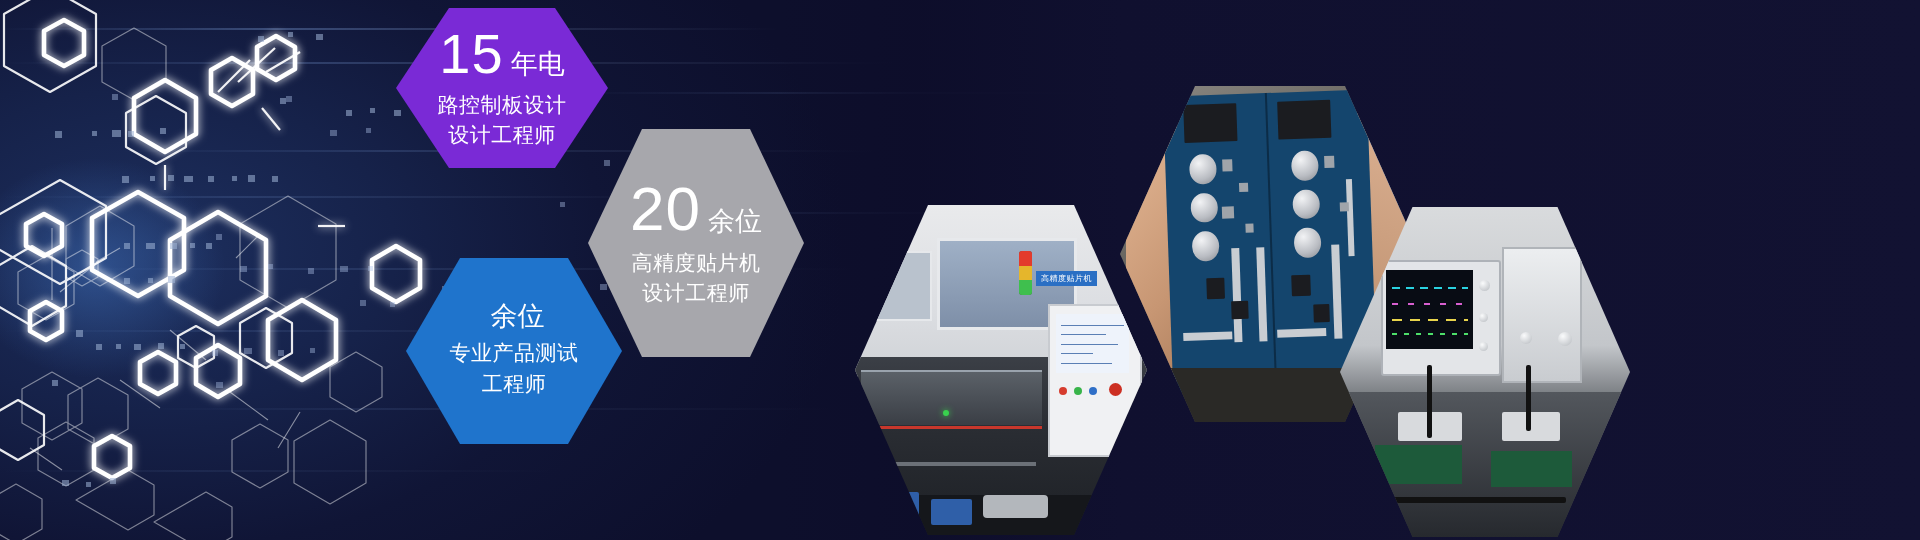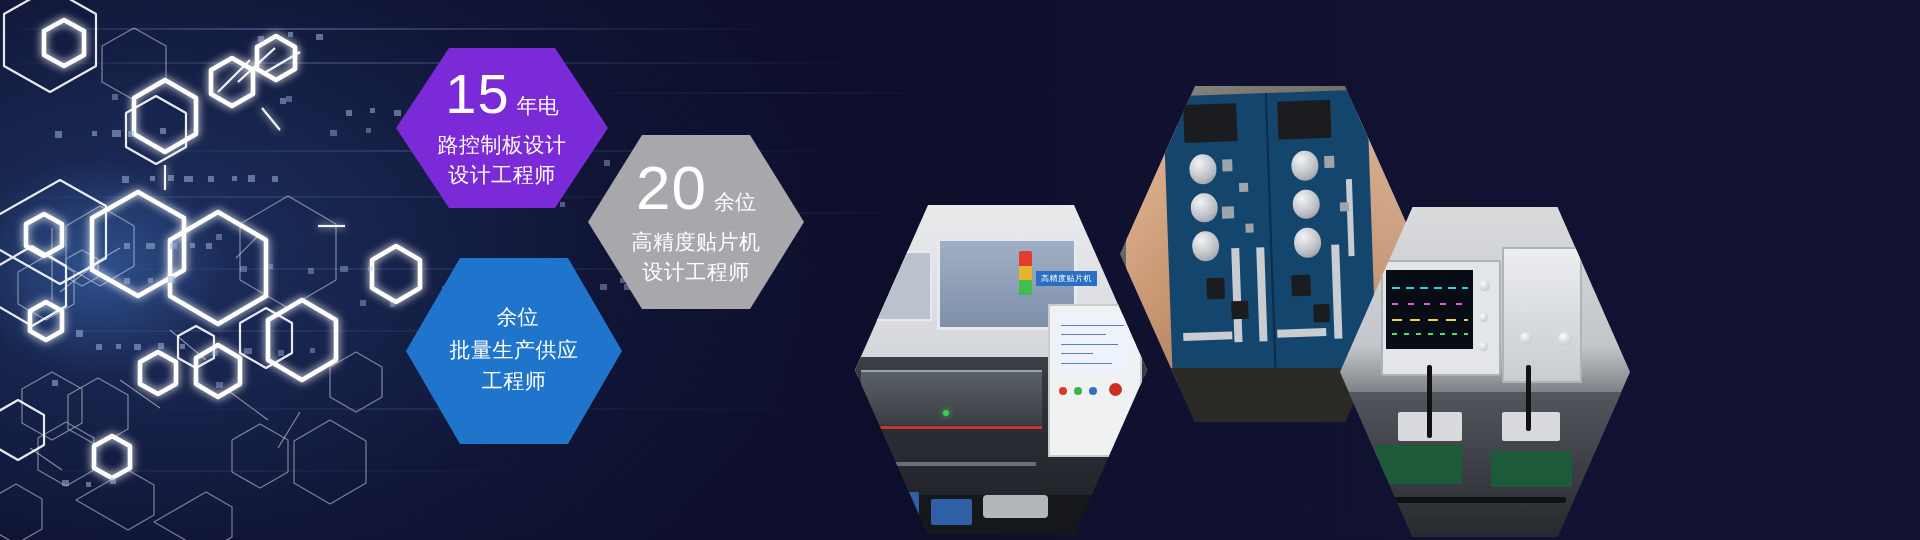--- a/index.html
+++ b/index.html
@@ -15,26 +15,26 @@
   .hstreak{position:absolute;height:2px;background:linear-gradient(90deg,rgba(120,160,230,0) 0%,rgba(150,190,255,.30) 35%,rgba(180,210,255,.12) 70%,rgba(120,160,230,0) 100%);}
   .hexnet{position:absolute;left:0;top:0;width:900px;height:540px;}
   .pix{position:absolute;background:rgba(175,196,232,.40);}
 
   
   .stat{position:absolute;display:flex;flex-direction:column;align-items:center;justify-content:center;
     clip-path:polygon(25% 0%,75% 0%,100% 50%,75% 100%,25% 100%,0% 50%);
     color:#fff;text-align:center;}
   .stat .top{display:flex;align-items:baseline;justify-content:center;line-height:1;}
   .stat .num{font-size:56px;font-weight:300;letter-spacing:1px;}
-  .stat .unit{font-size:21px;margin-left:7px;font-weight:400;}
+  .stat .unit{font-size:27px;margin-left:7px;font-weight:400;}
   .stat .l2,.stat .l3{font-size:21px;line-height:1.45;font-weight:400;letter-spacing:.5px;}
   .stat .l2{margin-top:8px;}
 
   #stat-purple{left:396px;top:8px;width:212px;height:160px;background:#7a2ad6;}
-  #stat-gray{left:588px;top:135px;width:216px;height:174px;background:#a7a7ac;}
+  #stat-gray{left:588px;top:129px;width:216px;height:228px;background:#a7a7ac;}
   #stat-gray .num{font-size:62px;}
   #stat-blue{left:406px;top:258px;width:216px;height:186px;background:#1f74cc;}
   #stat-blue .num{font-size:62px;}
 
   
   .photo{position:absolute;clip-path:polygon(25% 0%,75% 0%,100% 50%,75% 100%,25% 100%,0% 50%);overflow:hidden;margin-top:12px;}
   #photo-smt{left:855px;top:193px;width:292px;height:330px;}
   #photo-pcb{left:1120px;top:74px;width:300px;height:336px;}
   #photo-scope{left:1340px;top:195px;width:290px;height:330px;}
   .ph{position:absolute;inset:0;}
@@ -258,21 +258,21 @@
     <div class="pix" style="left:310px;top:348px;width:5px;height:5px;"></div>
     <div class="pix" style="left:604px;top:160px;width:6px;height:6px;"></div>
     <div class="pix" style="left:560px;top:202px;width:5px;height:5px;"></div>
     <div class="pix" style="left:648px;top:226px;width:6px;height:6px;"></div>
     <div class="pix" style="left:676px;top:230px;width:5px;height:5px;"></div>
     <div class="pix" style="left:700px;top:226px;width:6px;height:6px;"></div>
     <div class="pix" style="left:216px;top:382px;width:7px;height:6px;"></div>
     <div class="pix" style="left:112px;top:94px;width:6px;height:6px;"></div>
   </div>
 
-  <div class="stat" id="stat-purple" style="background: rgb(122, 42, 214); margin-top: 40px;">
+  <div class="stat" id="stat-purple" style="background: rgb(122, 42, 214);">
     <div class="top">
       <span class="num">15</span>
       <span class="unit">年电</span>
     </div>
     <div class="l2">路控制板设计</div>
     <div class="l3">设计工程师</div>
   </div>
 
   <div class="stat" id="stat-gray" style="background: rgb(167, 167, 172);">
     <div class="top">
@@ -280,21 +280,21 @@
       <span class="unit">余位</span>
     </div>
     <div class="l2">高精度贴片机</div>
     <div class="l3">设计工程师</div>
   </div>
 
   <div class="stat" id="stat-blue" style="background: rgb(31, 116, 204);">
     <div class="top">
       <span class="unit">余位</span>
     </div>
-    <div class="l2">批量生产供应</div>
+    <div class="l2">专业产品测试</div>
     <div class="l3">工程师</div>
   </div>
 
   <div class="photo" id="photo-smt">
     <div class="ph">
       <div class="smt-wall"></div>
       <div class="smt-win"></div>
       <div class="smt-win2"></div>
       <div class="smt-tower" style="background:#55585e;">
         <i style="background:#e33b2c;"></i>

